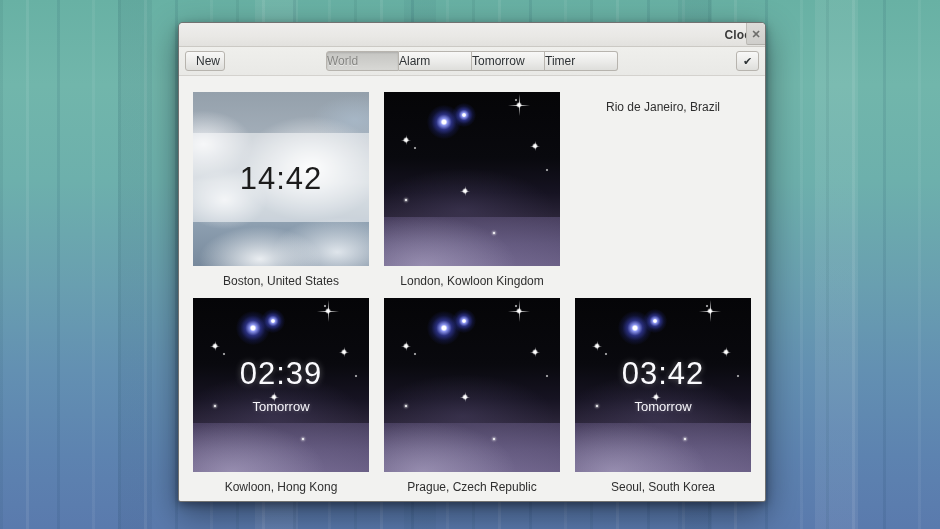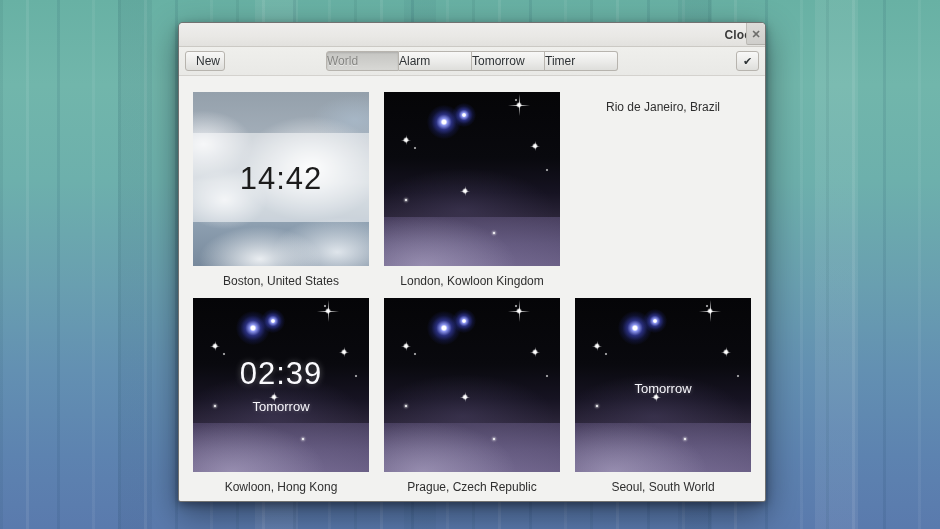--- a/index.html
+++ b/index.html
@@ -318,19 +318,20 @@
                 <span class="core"></span>
               </span>
         <span class="star dim" style="left:163px; top:78px;"></span>
         <span class="star-cross mini" style="left:81px; top:99px;">
                 <span class="core"></span>
               </span>
         <span class="star" style="left:22px; top:108px;"></span>
         <span class="star dim" style="left:132px; top:8px;"></span>
         <span class="star" style="left:110px; top:141px;"></span>
       </div>
+      <div class="clock-time">03:42</div>
       <div class="day-label">Tomorrow</div>
     </div>
-    <figcaption class="city">Seoul, South World</figcaption>
+    <figcaption class="city">Seoul, South Korea</figcaption>
   </figure>
       </div>
   </div>
 </div>
 
 </body></html>

